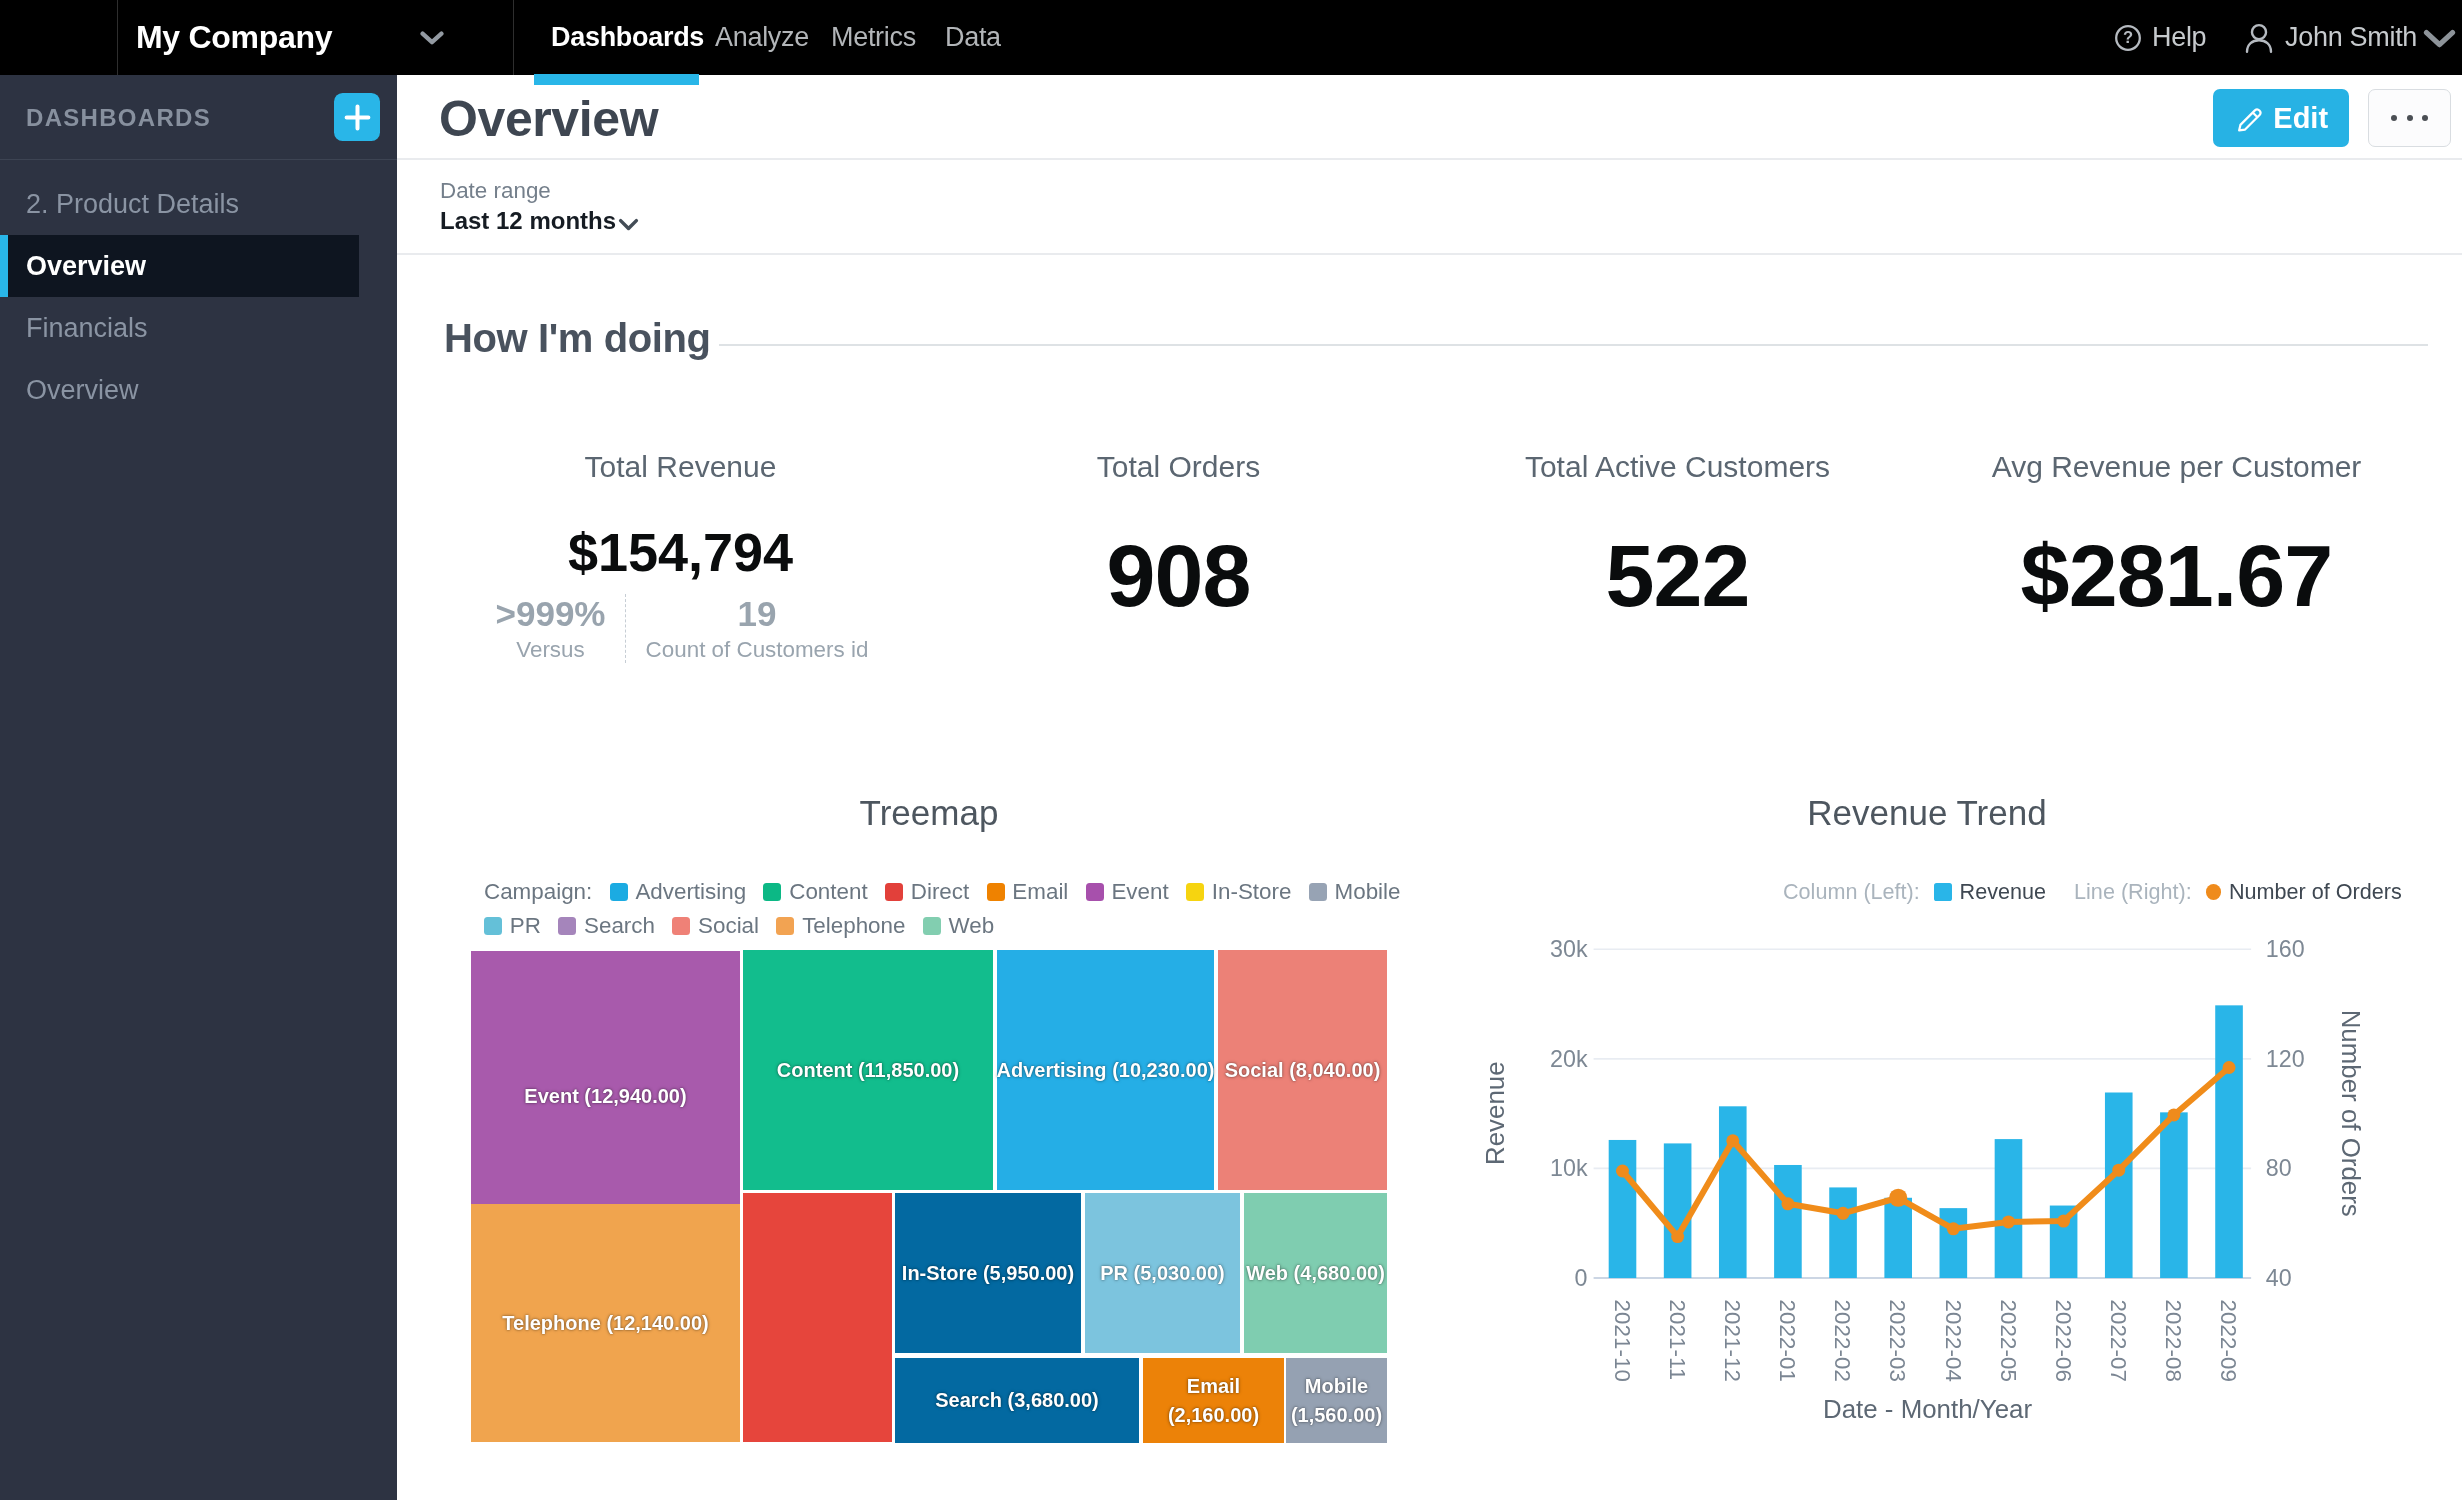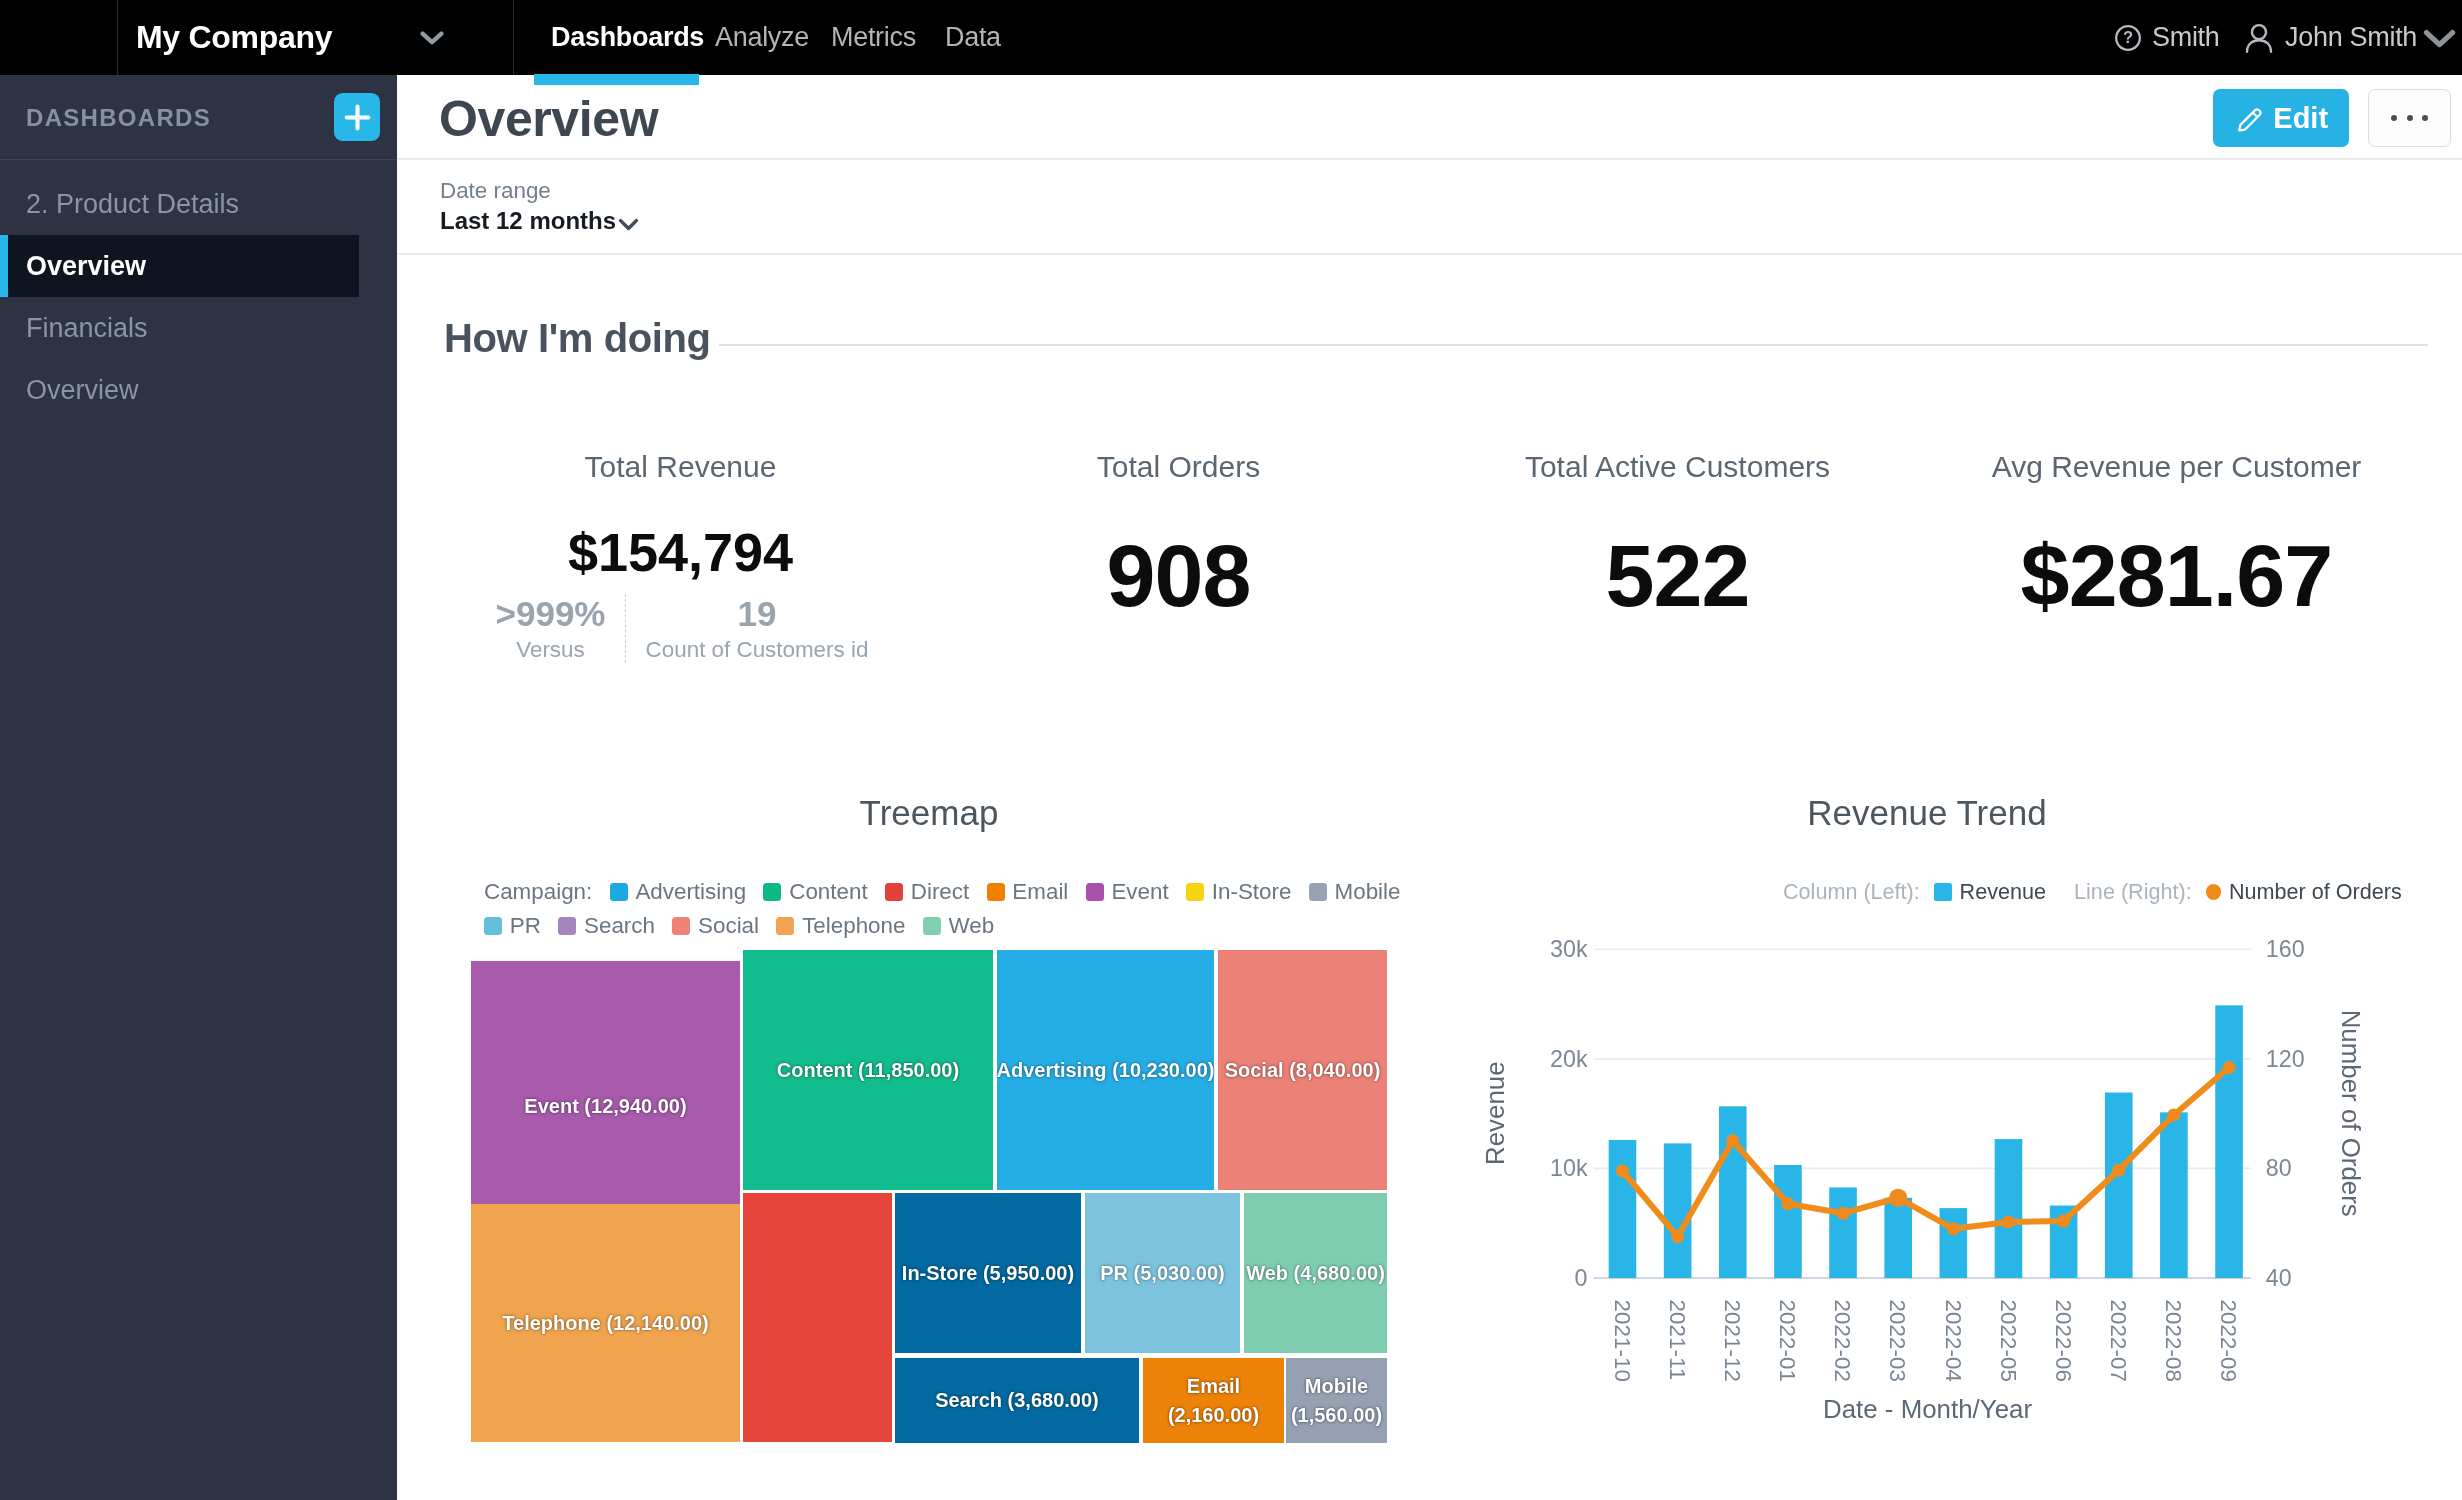--- a/index.html
+++ b/index.html
@@ -63,21 +63,21 @@
       </svg>
     <span class="navtxt on" style="left:551px;">Dashboards</span>
     <span class="navtxt" style="left:715px;">Analyze</span>
     <span class="navtxt" style="left:831px;">Metrics</span>
     <span class="navtxt" style="left:945px;">Data</span>
 
     <svg class="abs" style="left:2114px; top:24px;" width="28" height="28" viewBox="0 0 32 32">
         <circle cx="16" cy="16" r="13.5" fill="none" stroke="#b5bac0" stroke-width="2.6"></circle>
         <text x="16" y="22" text-anchor="middle" font-size="19" font-weight="bold" fill="#b5bac0" font-family="Liberation Sans">?</text>
       </svg>
-    <span class="navtxt" style="left:2152px; color:#c6cacd; font-size:27px;">Smith</span>
+    <span class="navtxt" style="left:2152px; color:#c6cacd; font-size:27px;">Help</span>
 
     <svg class="abs" style="left:2241px; top:21px;" width="36" height="36" viewBox="0 0 42 42">
         <circle cx="21" cy="13" r="8.2" fill="none" stroke="#b5bac0" stroke-width="2.8"></circle>
         <path d="M7 36 c0-9 6.5-13.5 14-13.5 s14 4.5 14 13.5" fill="none" stroke="#b5bac0" stroke-width="2.8" stroke-linecap="round"></path>
       </svg>
     <span class="navtxt" style="left:2285px; color:#c6cacd; font-size:27px;">John Smith</span>
     <svg class="abs" style="left:2423px; top:29px;" width="33" height="21" viewBox="0 0 38 24">
         <polyline points="4,4 19,18 34,4" fill="none" stroke="#8d9399" stroke-width="6" stroke-linecap="round" stroke-linejoin="round"></polyline>
       </svg>
   </div>
@@ -147,21 +147,21 @@
   </div>
   <div class="legend" style="left:484px; top:913px;">
     <span class="li"><span class="sq" style="background:#64c0d8"></span>PR</span>
     <span class="li"><span class="sq" style="background:#a585bb"></span>Search</span>
     <span class="li"><span class="sq" style="background:#ef8177"></span>Social</span>
     <span class="li"><span class="sq" style="background:#f2a352"></span>Telephone</span>
     <span class="li"><span class="sq" style="background:#82ceb0"></span>Web</span>
   </div>
 
   <div id="tm">
-    <div class="cell" style="left:0px; top:11px; width:269px; height:290px; background:#a85aac;">Event (12,940.00)</div>
+    <div class="cell" style="left:0px; top:1px; width:269px; height:290px; background:#a85aac;">Event (12,940.00)</div>
     <div class="cell" style="left:0px; top:254px; width:269px; height:238px; background:#f0a44e;">Telephone (12,140.00)</div>
     <div class="cell" style="left:272px; top:0px; width:250px; height:240px; background:#12bd8d;">Content (11,850.00)</div>
     <div class="cell" style="left:272px; top:243px; width:149px; height:249px; background:#e6453c;"></div>
     <div class="cell" style="left:526px; top:0px; width:217px; height:240px; background:#25aee6;">Advertising (10,230.00)</div>
     <div class="cell" style="left:747px; top:0px; width:169px; height:240px; background:#ec8177;">Social (8,040.00)</div>
     <div class="cell" style="left:424px; top:243px; width:186px; height:160px; background:#0369a1;">In-Store (5,950.00)</div>
     <div class="cell" style="left:614px; top:243px; width:155px; height:160px; background:#7cc4de;">PR (5,030.00)</div>
     <div class="cell" style="left:773px; top:243px; width:143px; height:160px; background:#7fcdb0;">Web (4,680.00)</div>
     <div class="cell" style="left:424px; top:408px; width:244px; height:85px; background:#0369a1;">Search (3,680.00)</div>
     <div class="cell" style="left:672px; top:408px; width:141px; height:85px; background:#ec8208;">Email<br>(2,160.00)</div>

